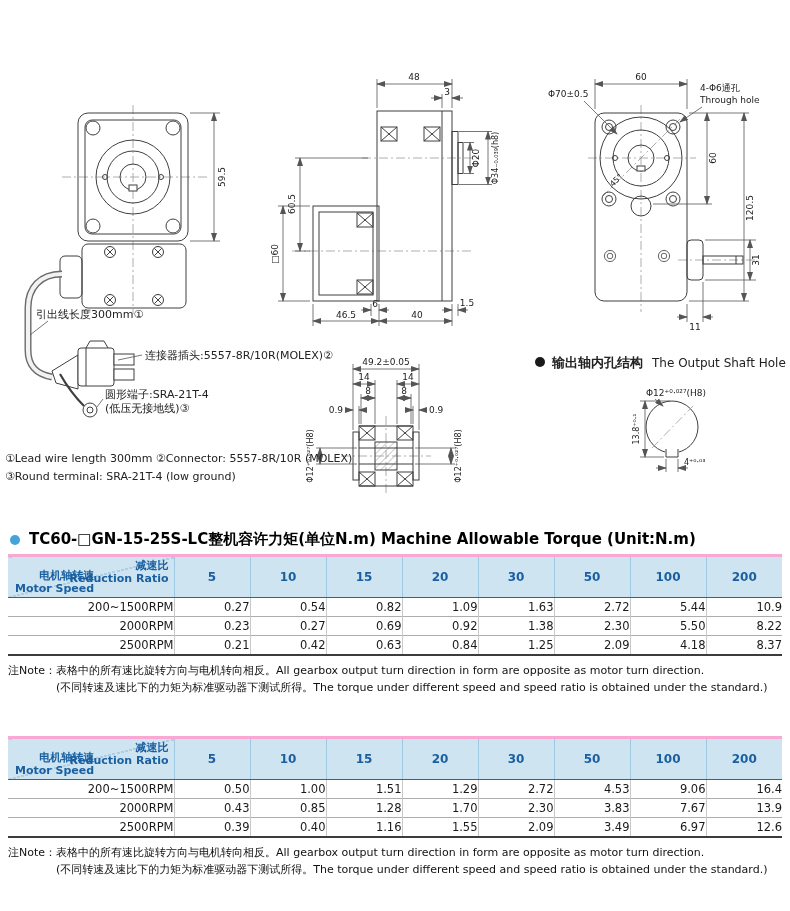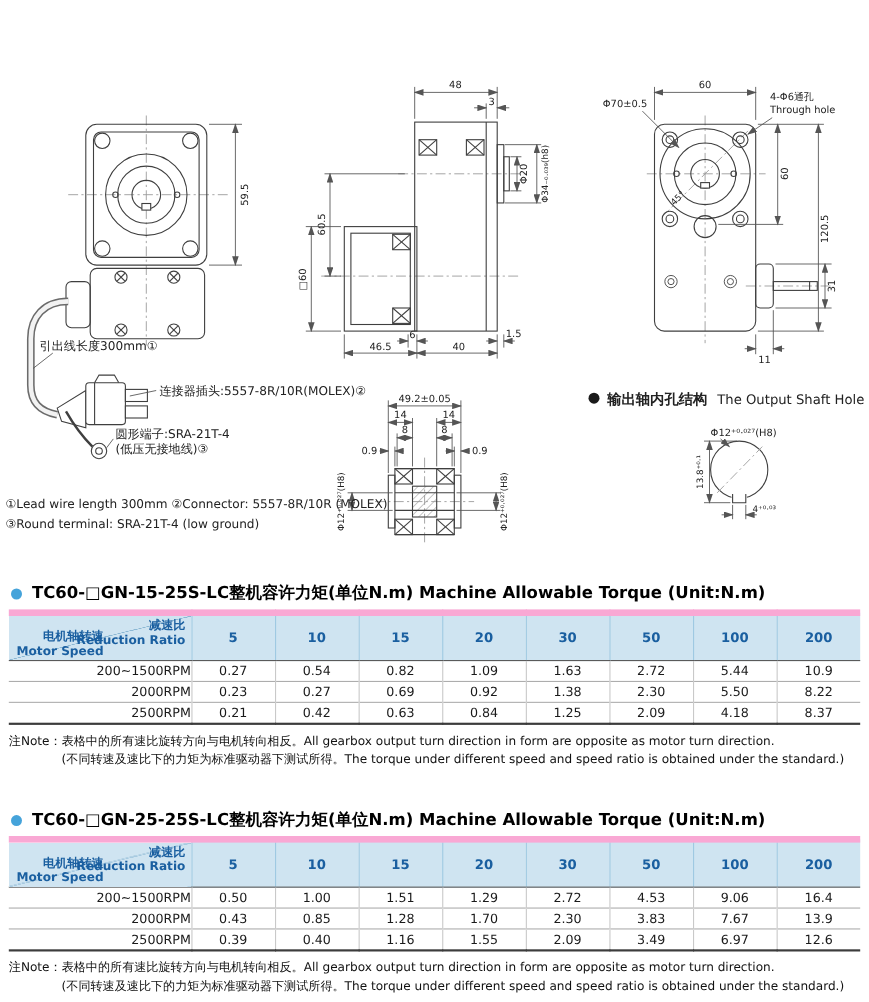--- a/index.html
+++ b/index.html
@@ -29,30 +29,30 @@
   .lbl{font-size:11px;}
   .fn{font-size:11px;}
   .shc{font-size:13px;font-weight:bold;}
   .she{font-size:12px;}
   
   .tblock{position:absolute;left:8px;width:774px;}
   .t1{top:530px;} .t2{top:736px;}
   .ttitle{display:flex;align-items:center;gap:9px;font-size:15px;font-weight:bold;color:#000;margin-bottom:5px;padding-left:2px;}
   .bullet{width:10px;height:10px;border-radius:50%;background:var(--bullet);flex:none;}
   table{width:774px;border-collapse:collapse;table-layout:fixed;
-        border-top:6px solid #f9a8d4;border-bottom:2px solid #3c3c3c;}
+        border-top:3px solid #f9a8d4;border-bottom:2px solid #3c3c3c;}
   col.c0{width:166px;}
   thead th{background:var(--thbg);height:40px;font-size:12px;font-weight:bold;color:var(--thtx);
            border-left:1px solid #9fc9e2;border-bottom:1px solid #5a5a5a;padding:0;}
   thead th:first-child{border-left:none;}
   th.corner{position:relative;background-image:linear-gradient(to bottom right,
             transparent 49.6%,#8cb8d4 49.6%,#8cb8d4 50.5%,transparent 50.5%);}
   .ct{position:absolute;top:2px;right:5px;text-align:right;font-size:11px;line-height:1.2;}
   .cb{position:absolute;bottom:2px;left:7px;text-align:right;font-size:11px;line-height:1.2;}
-  tbody td{height:18px;font-size:11.5px;color:#1a1a1a;text-align:center;
+  tbody td{height:18px;font-size:11.5px;color:#1a1a1a;text-align:right;
            border-left:1px solid #c9c9c9;border-top:1px solid #adadad;padding:0;}
   tbody td:first-child{border-left:none;text-align:right;padding-left:10px;}
   tbody tr:first-child td{border-top:none;}
   .note{margin-top:6px;font-size:11px;color:#111;line-height:1.55;}
   .note .n2{padding-left:48px;}
 </style>
 </head>
 <body>
 
 <div class="page">
@@ -376,24 +376,20 @@
         </tr>
       </tbody>
     </table>
     <div class="note">
       <div>注Note：表格中的所有速比旋转方向与电机转向相反。All gearbox output turn direction in form are opposite as motor turn direction.</div>
       <div class="n2">(不同转速及速比下的力矩为标准驱动器下测试所得。The torque under different speed and speed ratio is obtained under the standard.)</div>
     </div>
   </div>
 
   <div class="tblock t2">
-    <div class="ttitle">
-      <span class="bullet"></span>
-      <span>TC60-□GN-25-25S-LC整机容许力矩(单位N.m) Machine Allowable Torque (Unit:N.m)</span>
-    </div>
     <table>
       <colgroup>
           <col class="c0">
           <col>
           <col>
           <col>
           <col>
           <col>
           <col>
           <col>

